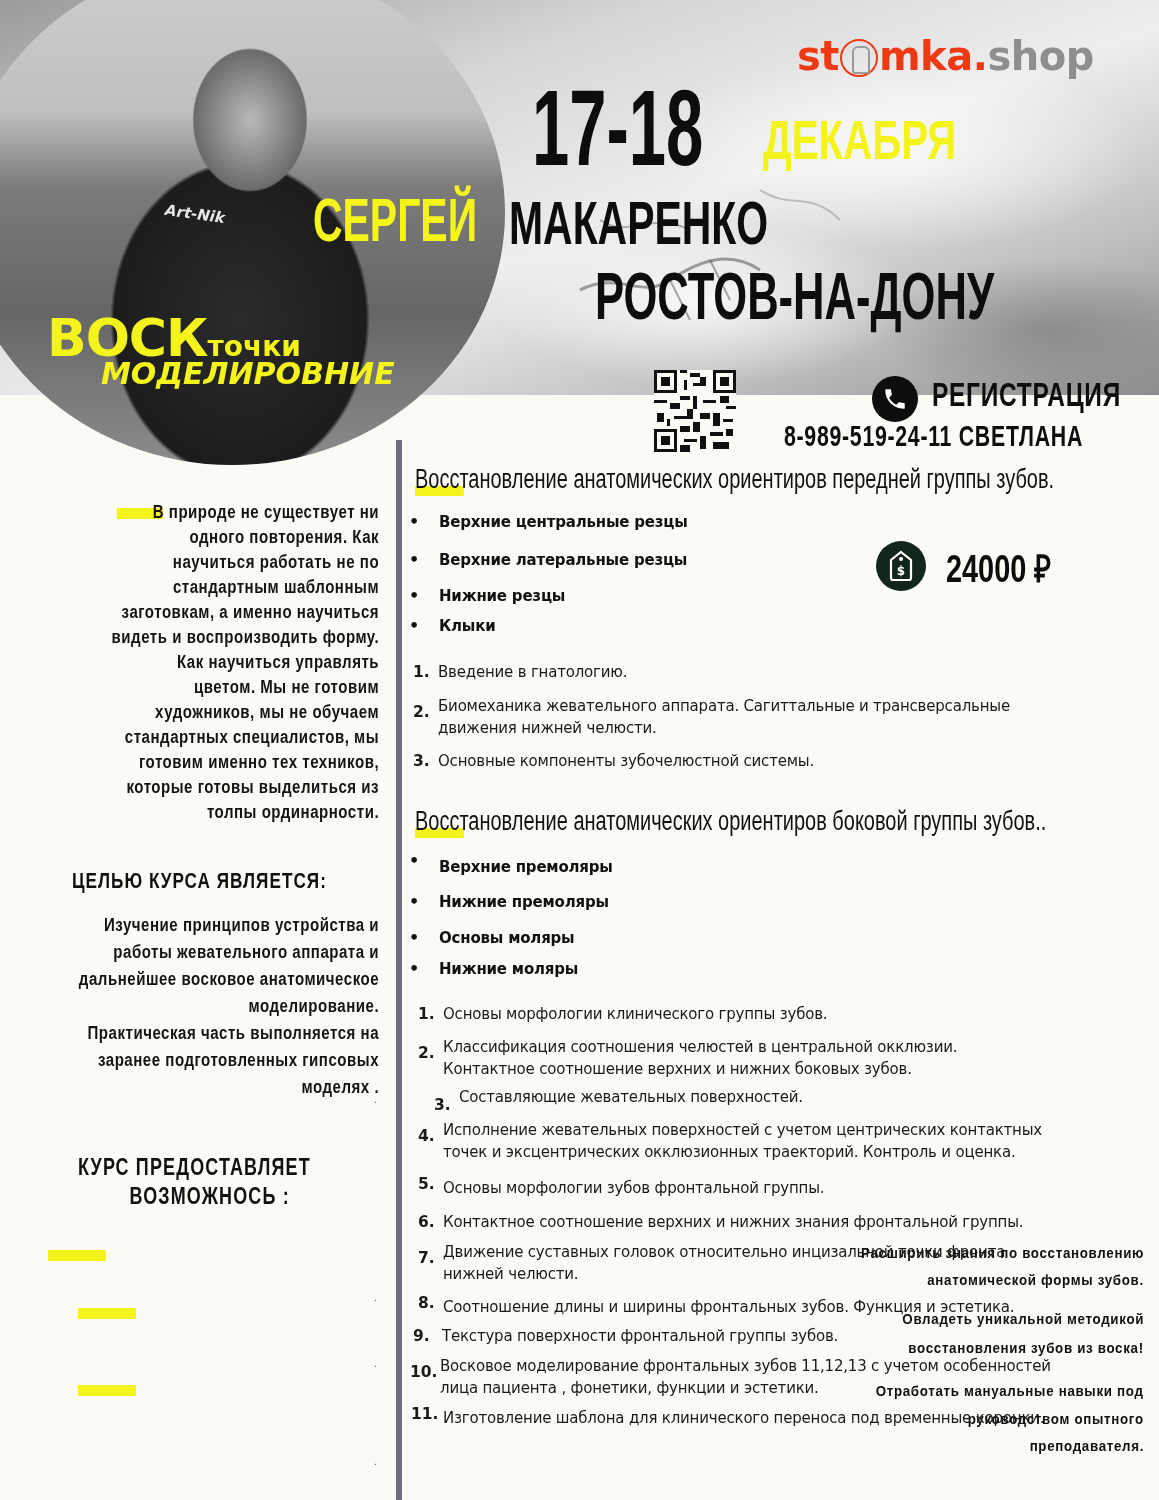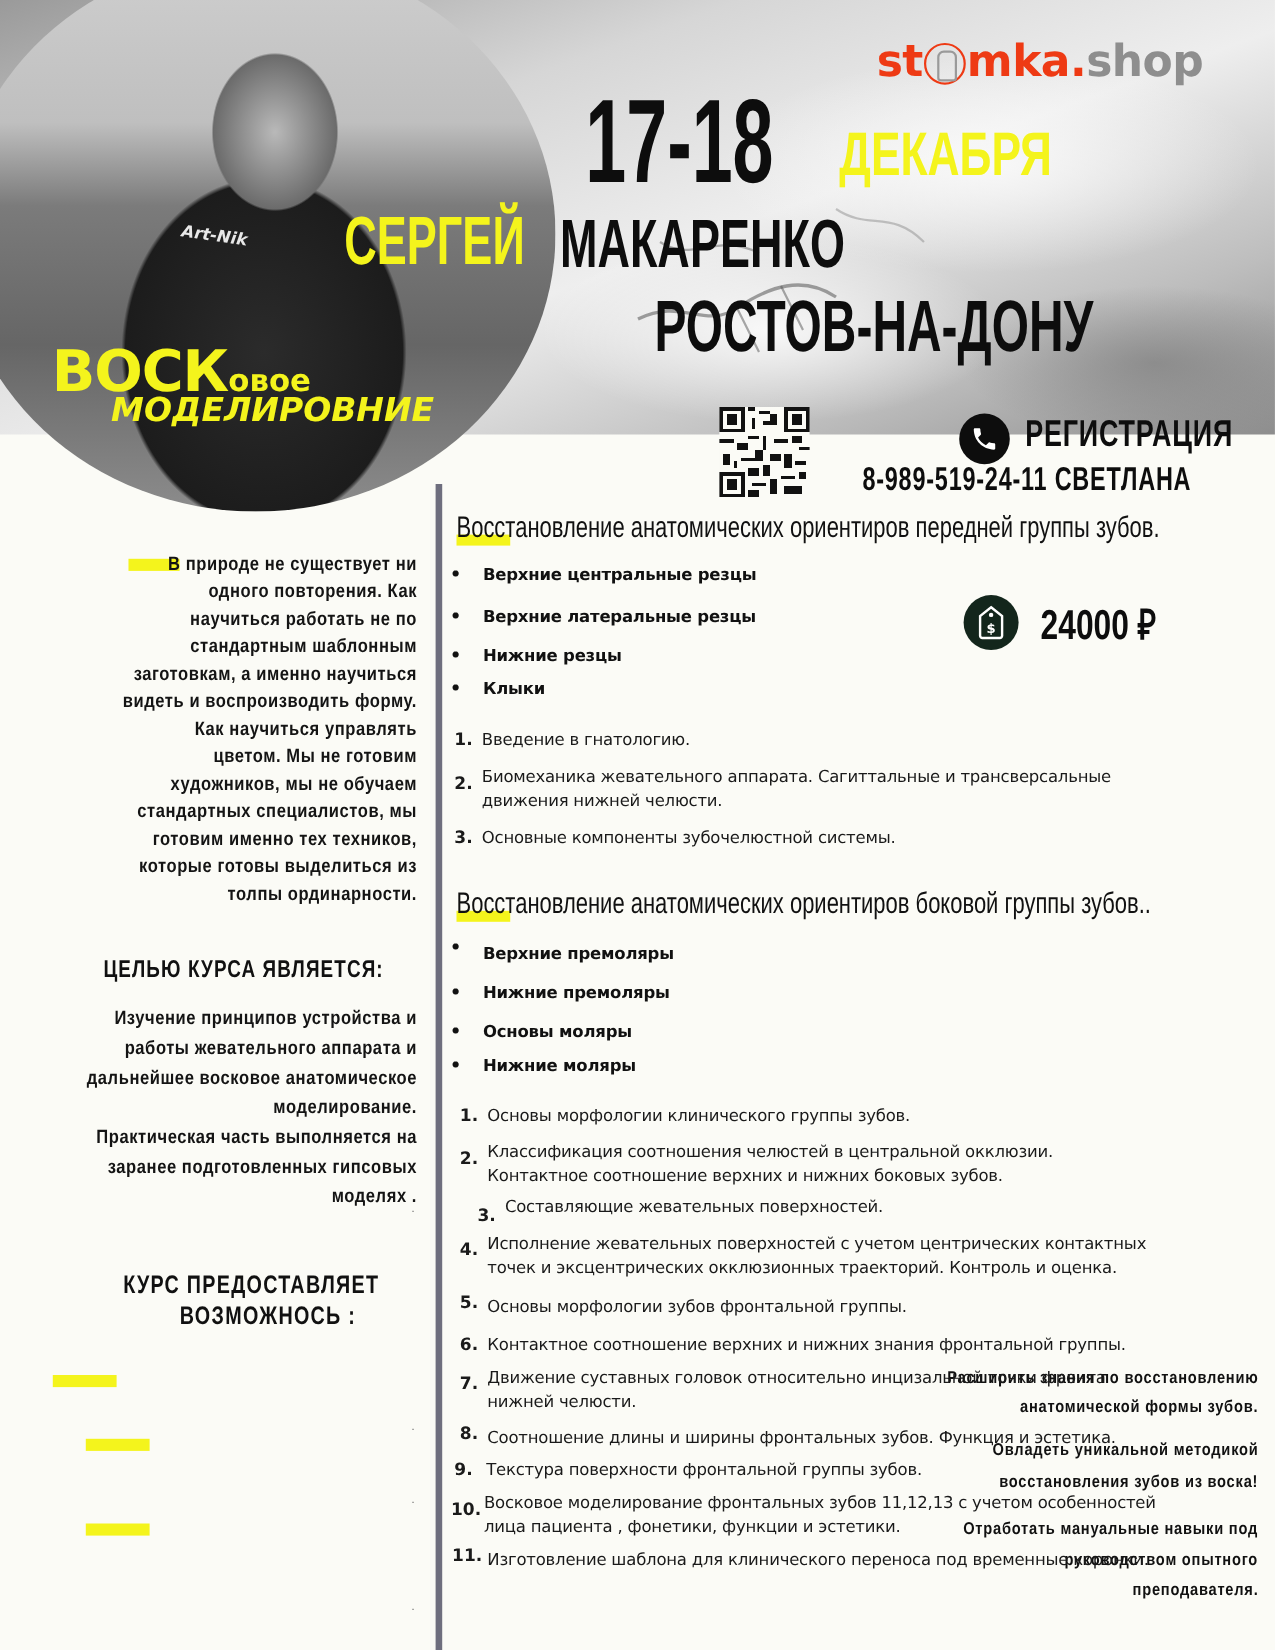--- a/index.html
+++ b/index.html
@@ -65,24 +65,24 @@
   .reg-phone { position: absolute; left: 784px; top: 421px; font-size: 30px; line-height: 1; transform: scaleX(0.71); letter-spacing: 1px; color: #0d0d0d; }
 
   .divider { position: absolute; left: 396px; top: 440px; width: 6px; height: 1060px; background: #6e6e7e; }
 
   
   .left { position: absolute; left: 0; width: 392px; text-align: right; }
   .lt { font-family: "Liberation Sans", sans-serif; font-weight: bold; font-size: 17.5px; line-height: 25px; letter-spacing: 0.6px; color: #141414; transform: scaleX(0.86); transform-origin: right top; padding-right: 15px; }
   .intro { top: 500px; }
   .hl { position: relative; }
   .hlbar { position: absolute; background: #f4f41c; z-index: -1; height: 11px; }
-  .goal-h { top: 868px; text-align: left; padding-left: 94px; }
+  .goal-h { top: 868px; text-align: left; padding-left: 72px; }
   .goal-h span.t { font-size: 22px; font-weight: bold; letter-spacing: 1.3px; display: inline-block; transform: scaleX(0.78); transform-origin: left top; white-space: nowrap; }
   .goal-body { top: 912px; }
-  .offer-h { top: 1153px; text-align: left; padding-left: 112px; }
+  .offer-h { top: 1153px; text-align: left; padding-left: 78px; }
   .offer-h span.t { font-size: 23px; font-weight: bold; letter-spacing: 1.5px; display: block; transform: scaleX(0.78); transform-origin: left top; white-space: nowrap; line-height: 29px; }
   .offer-item { position: absolute; right: 15px; text-align: right; font-weight: bold; font-size: 15.5px; line-height: 29px; letter-spacing: 0.8px; transform: scaleX(0.86); transform-origin: right top; white-space: nowrap; }
   .tiny-dot { position: absolute; font-size: 10px; color: #666; }
 
   
   .sec-h { position: absolute; left: 415px; font-size: 27px; line-height: 1; transform: scaleX(0.74); transform-origin: left top; white-space: nowrap; color: #111; font-weight: normal; }
   .sec-h .mark { position: absolute; left: 0; top: 20px; width: 66px; height: 10px; background: #f4f41c; z-index: -1; }
   .bul { position: absolute; left: 409px; font-family: "DejaVu Sans", sans-serif; font-weight: bold; font-size: 15px; color: #111; }
   .bul .dot { display: inline-block; width: 30px; font-size: 16px; }
   .bul .txt { font-size: 15px; letter-spacing: -0.2px; }
@@ -116,21 +116,21 @@
   <span style="color:#8e8e8e">shop</span>
 </div>
 
 <div class="condensed date-num">17-18</div>
 <div class="condensed date-month">ДЕКАБРЯ</div>
 <div class="condensed name-first">СЕРГЕЙ</div>
 <div class="condensed name-last">МАКАРЕНКО</div>
 <div class="condensed city">РОСТОВ-НА-ДОНУ</div>
 
 <div class="course-title">
-  <span class="big">ВОСК</span><span class="small">овое</span>
+  <span class="big">ВОСК</span><span class="small">точки</span>
   <div class="line2">МОДЕЛИРОВНИЕ</div>
 </div>
 
 <svg class="qr" viewBox="0 0 25 25" shape-rendering="crispEdges">
   <rect width="25" height="25" fill="#fbfbf6"></rect>
   <g fill="#111">
     <rect x="0" y="0" width="7" height="7"></rect>
       <rect x="1" y="1" width="5" height="5" fill="#fbfbf6"></rect>
       <rect x="2" y="2" width="3" height="3"></rect>
     <rect x="18" y="0" width="7" height="7"></rect>

